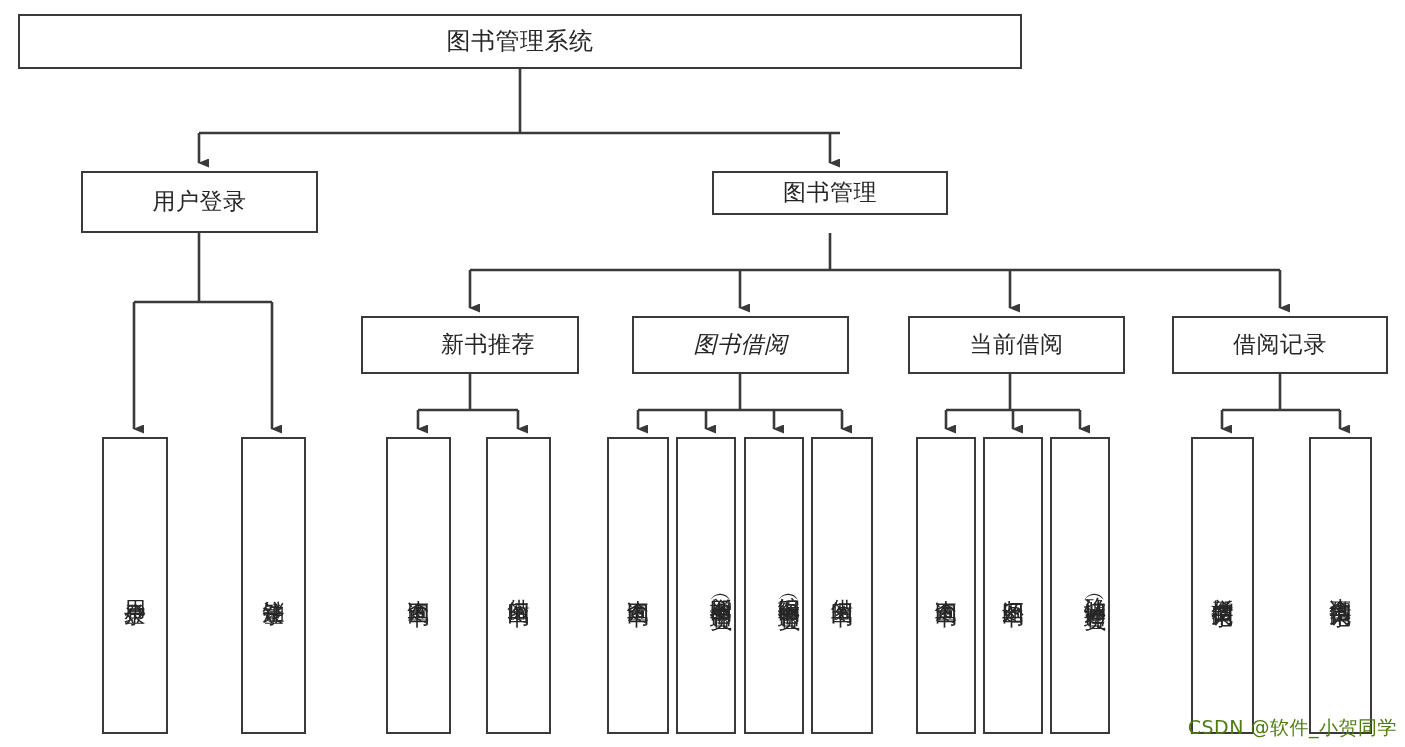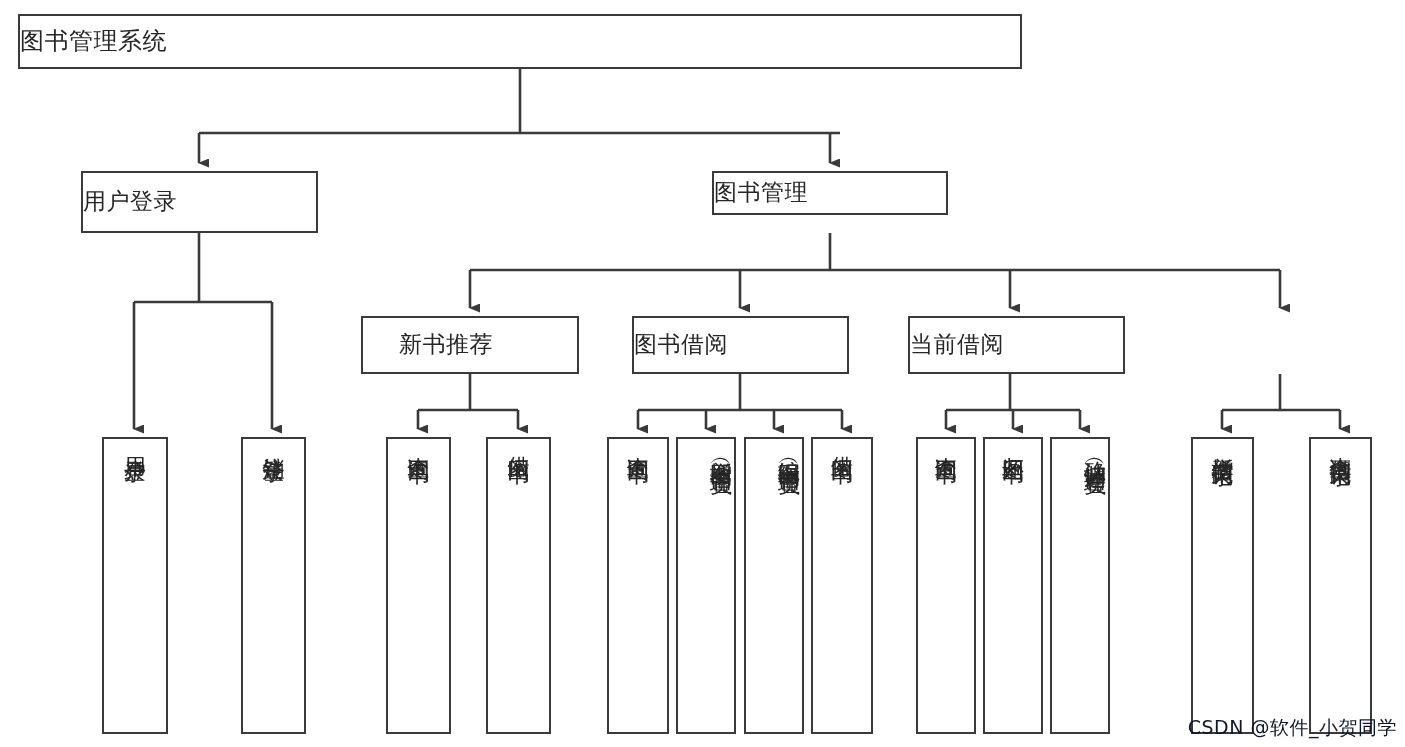--- a/index.html
+++ b/index.html
@@ -25,20 +25,21 @@
     height: 747px;
   }
   .node {
     position: absolute;
     box-sizing: border-box;
     border: 2.5px solid #3a3a3a;
     background: #ffffff;
     color: #262626;
     display: flex;
     align-items: center;
+    justify-content: center;
     z-index: 3;
   }
   .node.horiz {
     writing-mode: horizontal-tb;
   }
   .node.vert {
     writing-mode: vertical-rl;
     text-orientation: upright;
   }
   .node .lbl {
@@ -57,21 +58,21 @@
   .node.leaf .lbl { font-size: 22px; }
   .node.leaf.top-align {
     align-items: flex-start;
     padding-top: 4px;
   }
   .watermark {
     position: absolute;
     right: 8px;
     bottom: 6px;
     font-size: 19px;
-    color: #0f172a;
+    color: #4d7c0f;
     letter-spacing: 0.5px;
     z-index: 5;
     white-space: nowrap;
     font-family: "DejaVu Sans", "Liberation Sans", sans-serif;
   }
 </style>
 </head>
 <body>
 
 <div id="canvas">
@@ -133,26 +134,29 @@
   <div class="node lvl2 horiz" style="left:81px; top:171px; width:237px; height:62px;">
     <span class="lbl">用户登录</span>
   </div>
   <div class="node lvl2 horiz" style="left:712px; top:171px; width:236px; height:44px;">
     <span class="lbl">图书管理</span>
   </div>
 
   <div class="node lvl3 horiz" style="left:361px; top:316px; width:218px; height:58px;padding-left:36px;">
     <span class="lbl">新书推荐</span>
   </div>
-  <div class="node lvl3 horiz" style="left:632px; top:316px; width:217px; height:58px;">
+  <div class="node lvl3 horiz" style="left:632px; top:316px; width:217px; height:58px;font-style:italic;">
     <span class="lbl">图书借阅</span>
   </div>
   <div class="node lvl3 horiz" style="left:902px; top:316px; width:217px; height:58px;margin-left:6px;">
     <span class="lbl">当前借阅</span>
   </div>
+  <div class="node lvl3 horiz" style="left:1172px; top:316px; width:216px; height:58px;">
+    <span class="lbl">借阅记录</span>
+  </div>
 
   <div class="node leaf vert" style="left:102px; top:437px; width:66px; height:297px;">
     <span class="lbl">用户登录</span>
   </div>
   <div class="node leaf vert" style="left:241px; top:437px; width:65px; height:297px;">
     <span class="lbl">注销登录</span>
   </div>
 
   <div class="node leaf vert" style="left:386px; top:437px; width:65px; height:297px;">
     <span class="lbl">查询图书</span>

